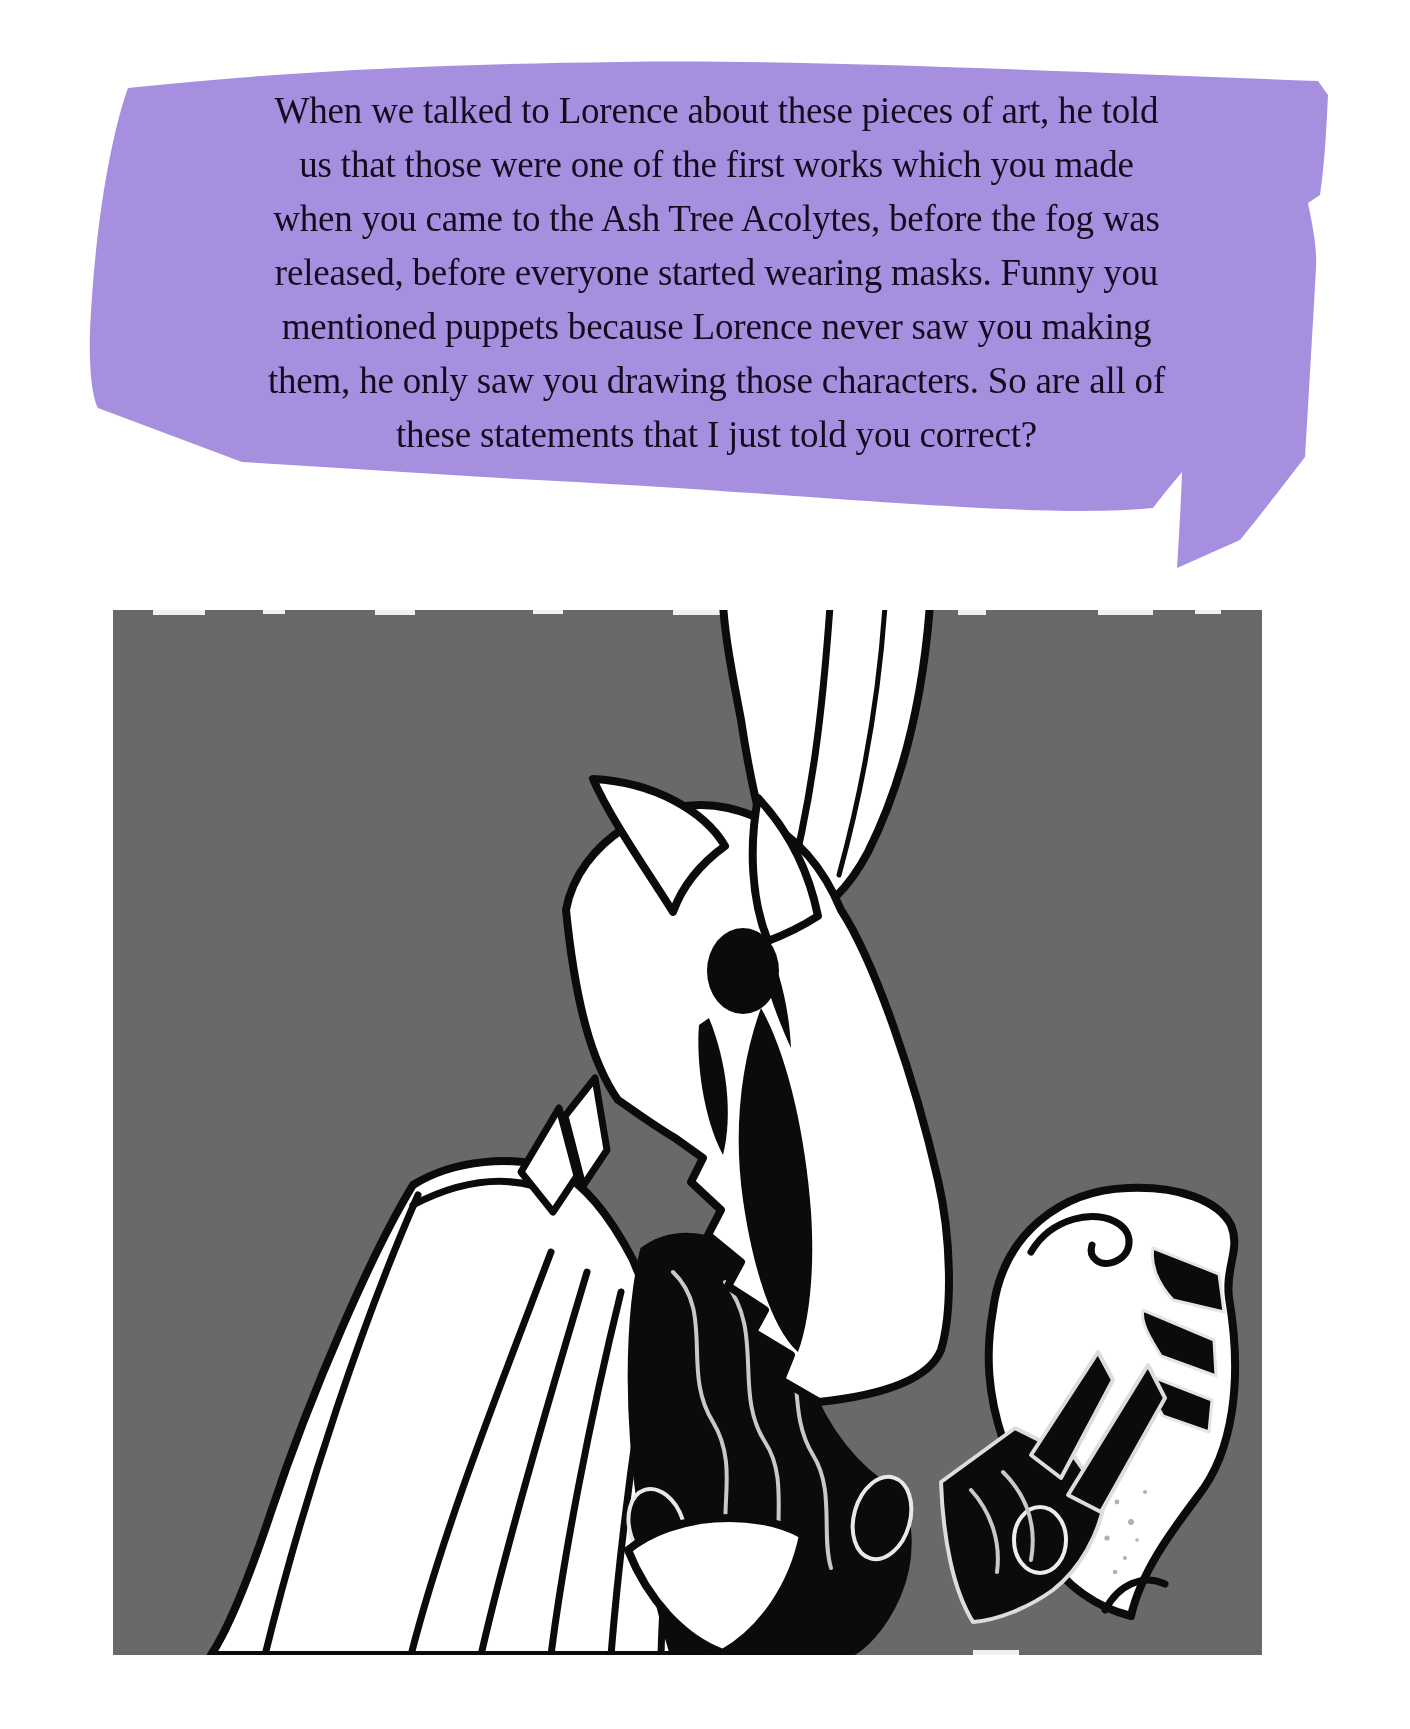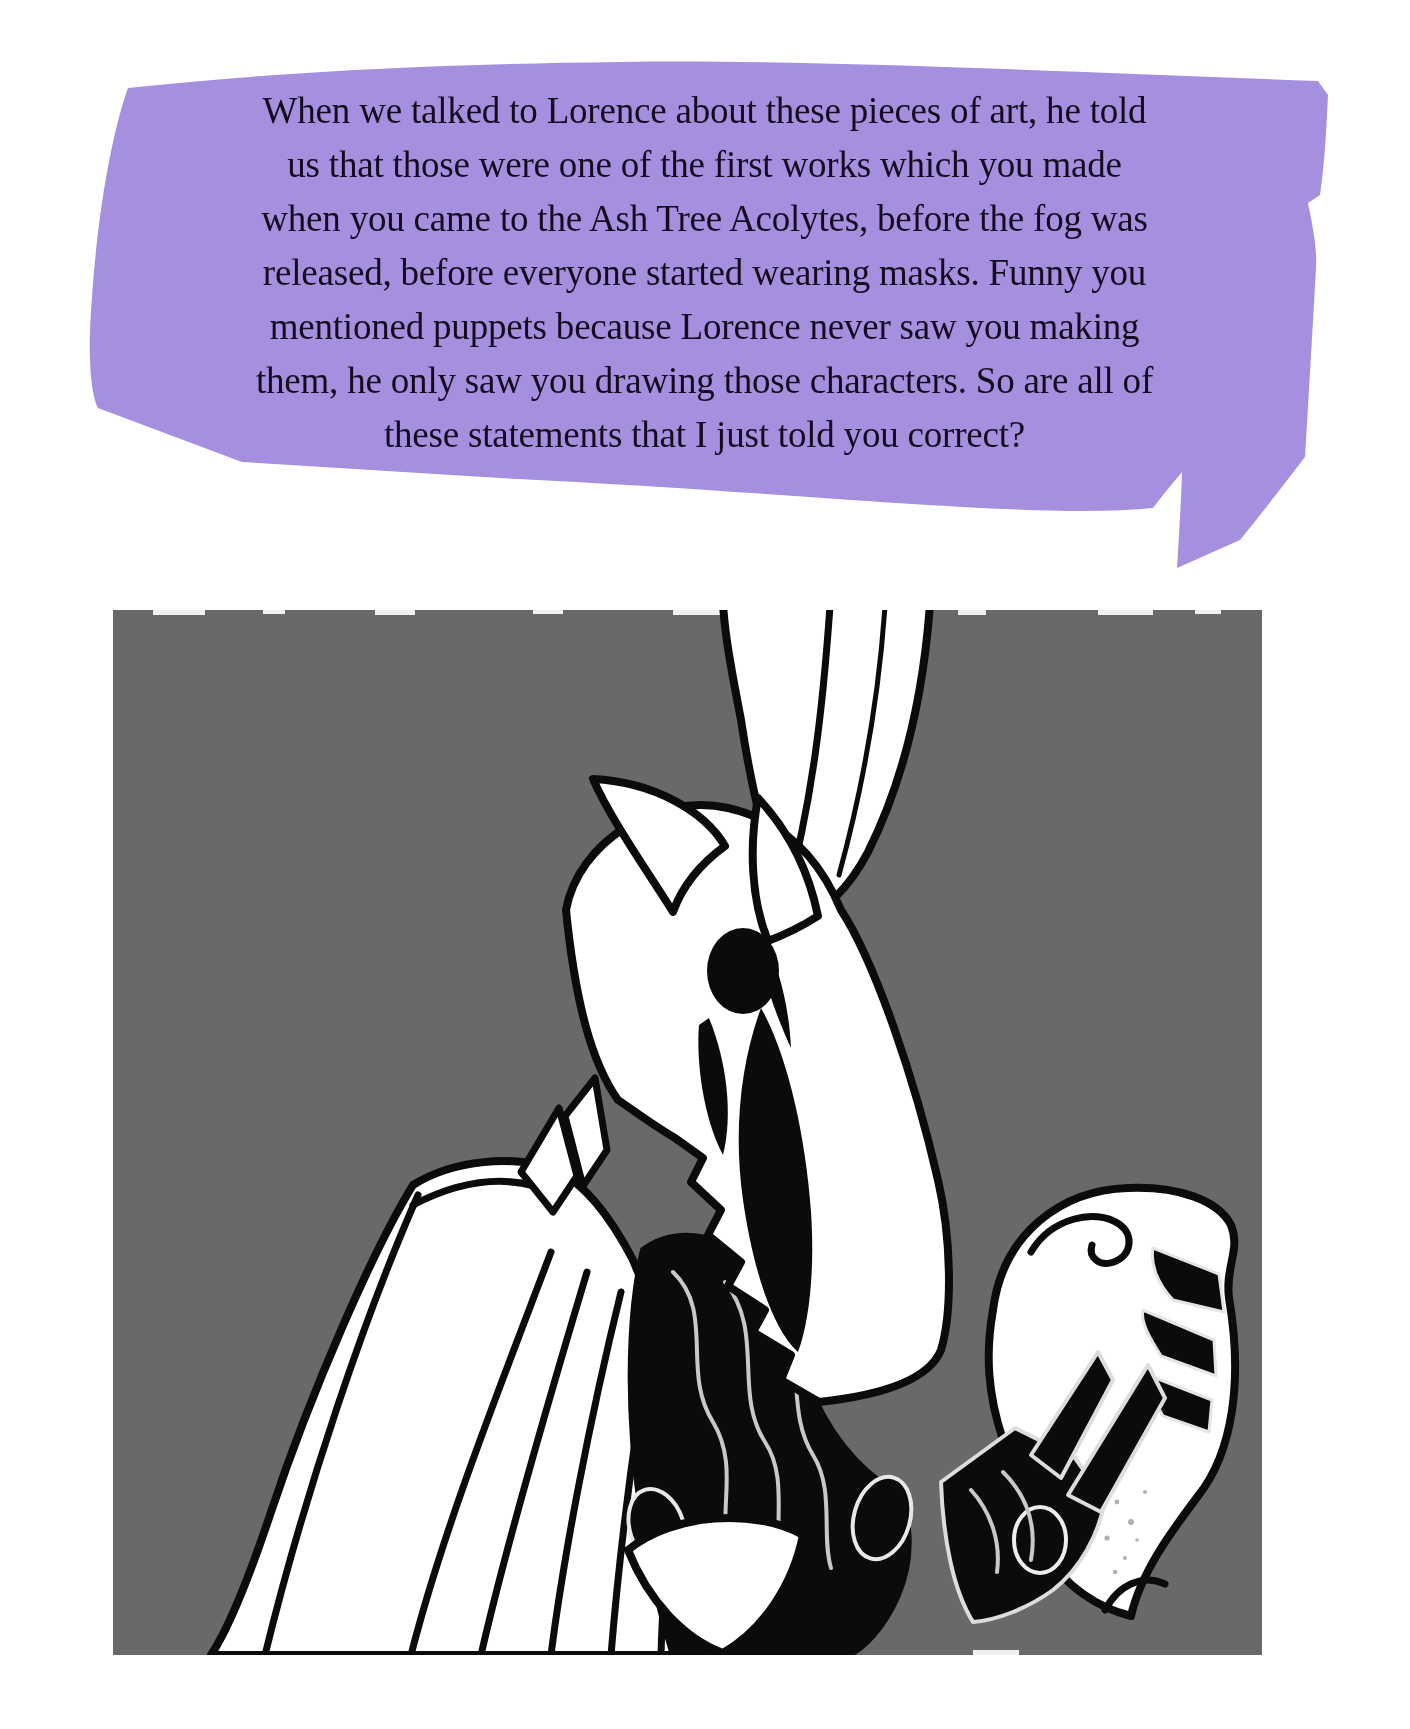--- a/index.html
+++ b/index.html
@@ -3,21 +3,21 @@
 <meta charset="utf-8">
 <style>
   html,body{margin:0;padding:0;}
   body{
     width:1410px;height:1729px;position:relative;
     background:#ffffff;overflow:hidden;
     font-family:"Liberation Serif","DejaVu Serif",serif;
   }
   #bubble-svg{position:absolute;left:0;top:0;width:1410px;height:600px;}
   .bubble-text{
-    position:absolute;left:132px;top:84px;width:1145px;
+    position:absolute;left:144px;top:84px;width:1145px;
     font-size:37px;line-height:54px;text-align:center;
     white-space:pre-line;letter-spacing:-0.2px;
     color:#140a1c;
   }
   #panel-svg{position:absolute;left:113px;top:610px;width:1149px;height:1045px;}
 </style>
 </head>
 <body>
 
 <svg id="bubble-svg" viewBox="0 0 1410 600">

